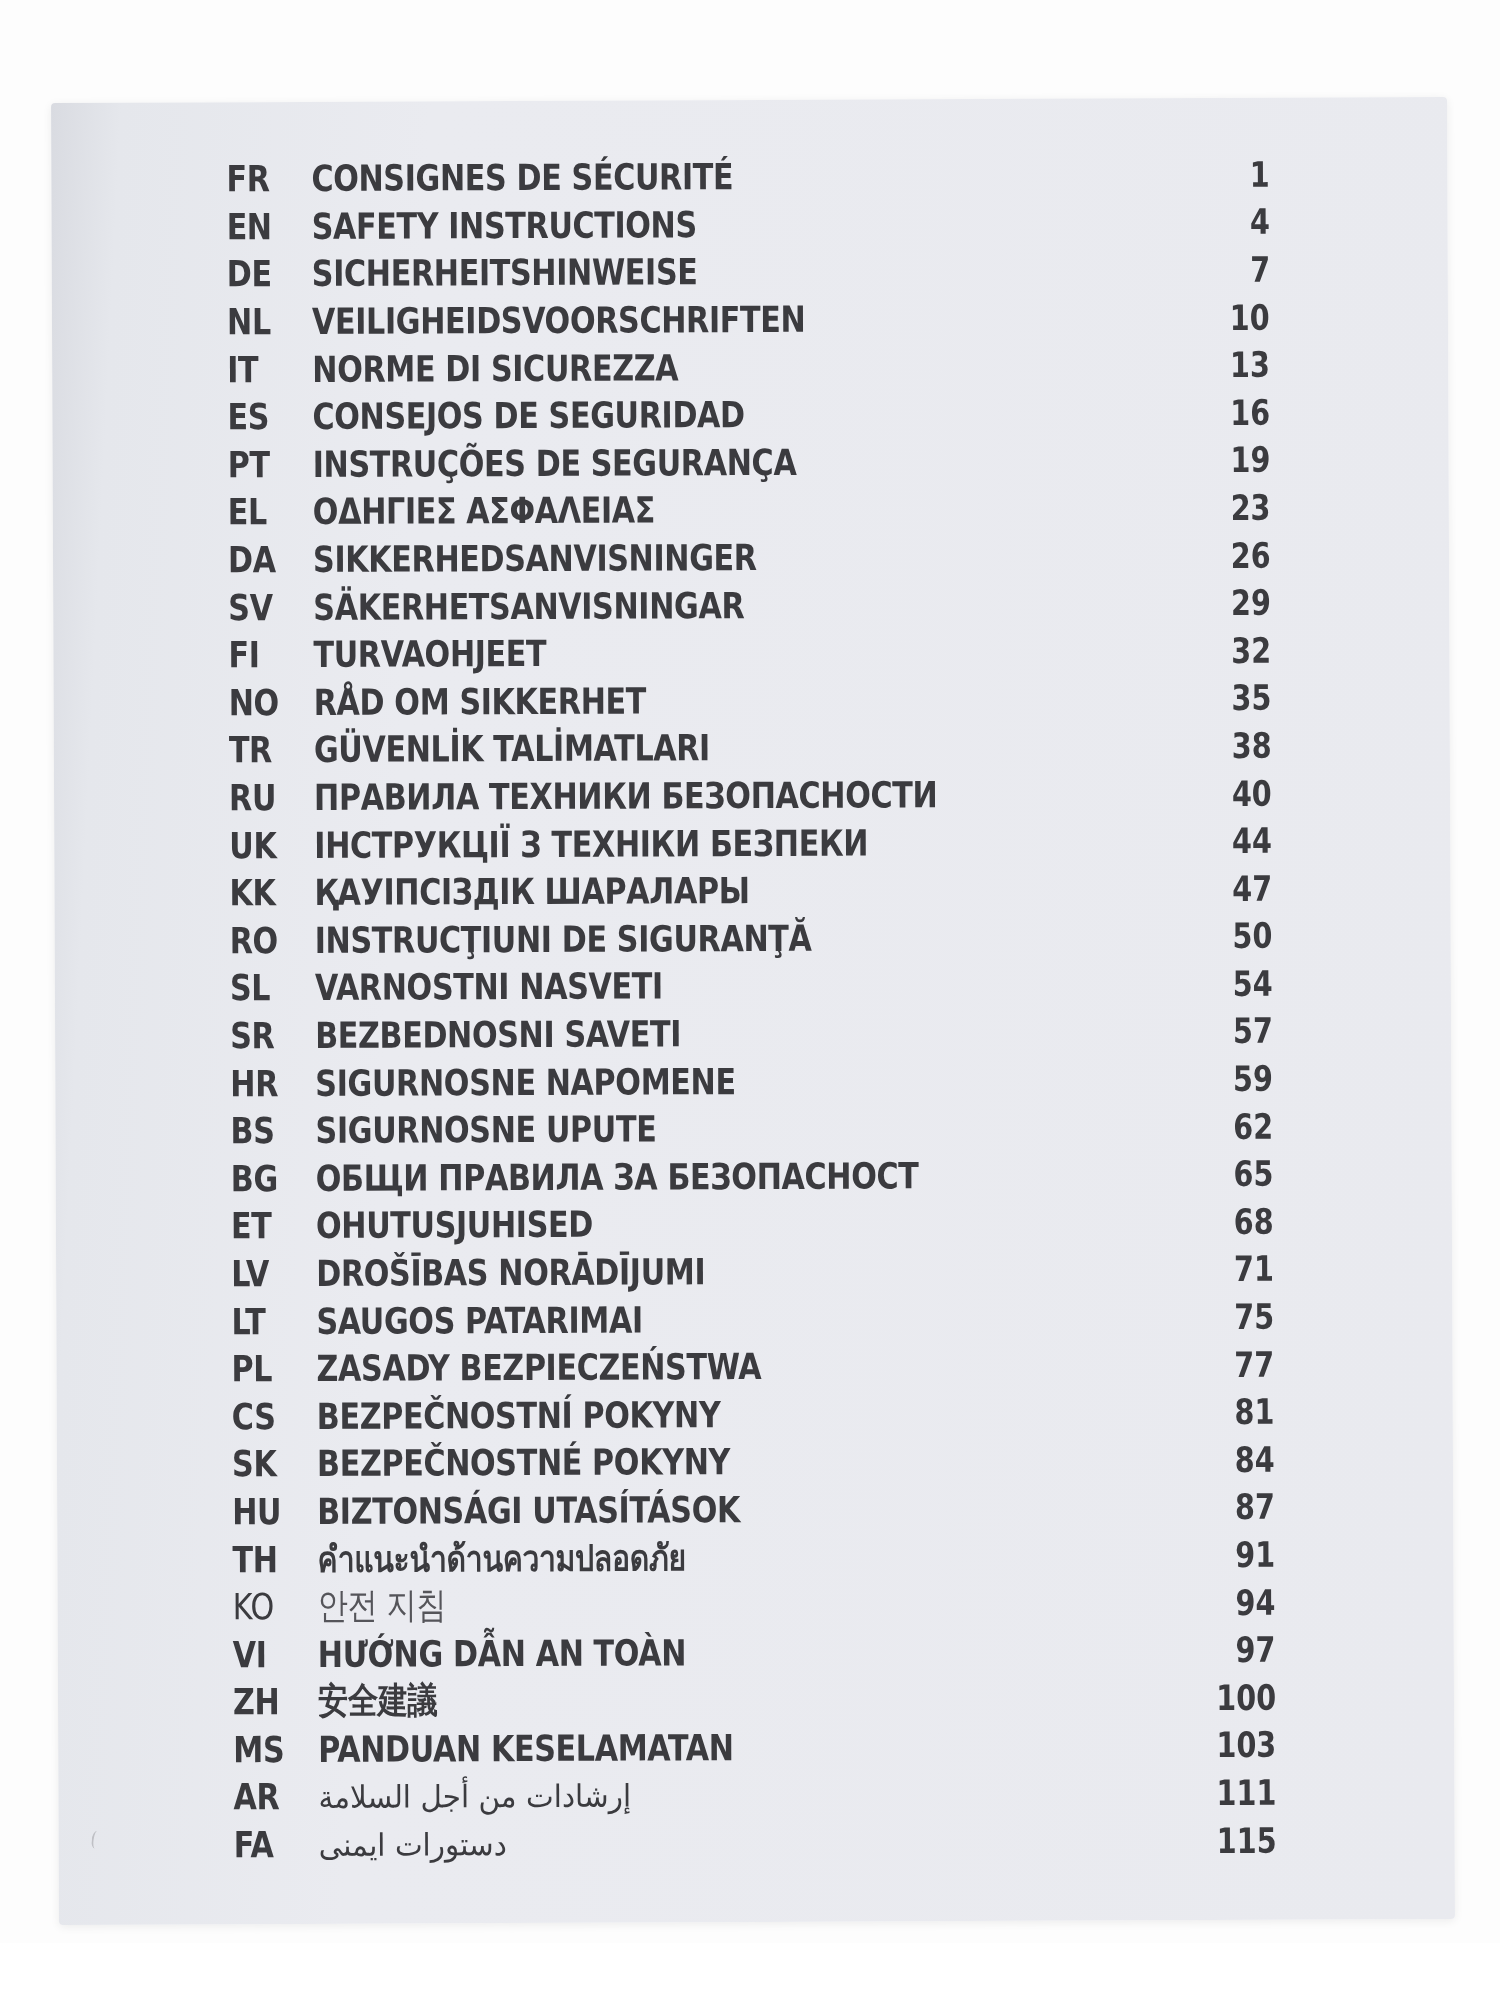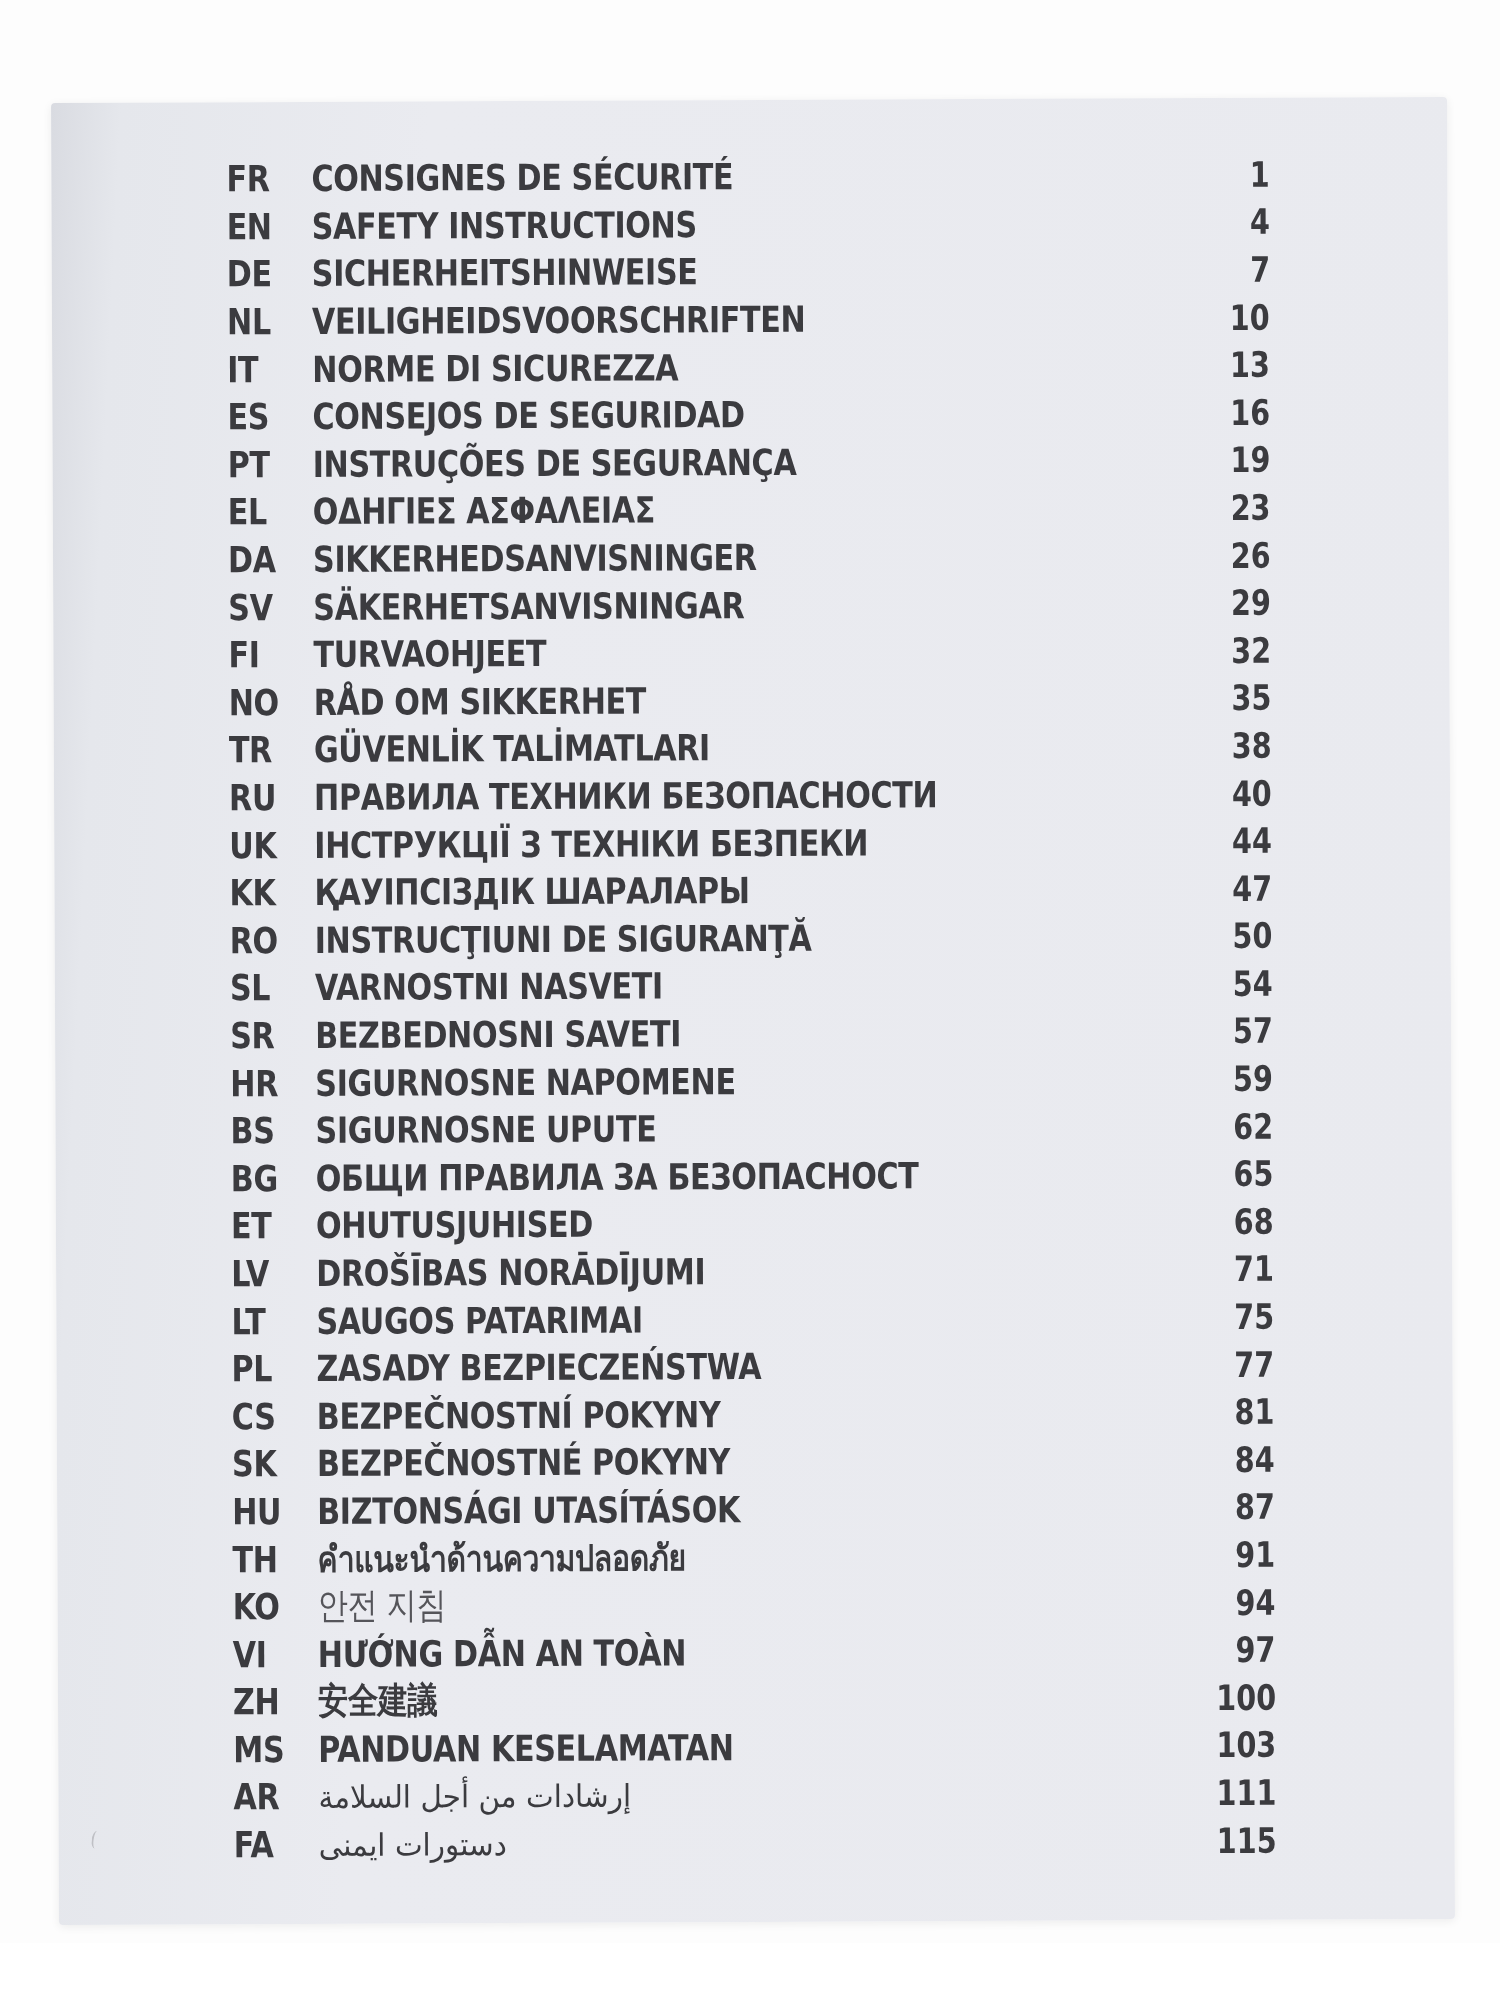--- a/index.html
+++ b/index.html
@@ -54,21 +54,21 @@
     white-space:nowrap;
   }
   .num{
     margin-left:auto;
     font-size:35px;
     font-weight:700;
     transform:scaleX(0.82);
     transform-origin:right center;
   }
   .row.regular .title{font-weight:400;color:#55555a;}
-  .row.regular .code{font-weight:700;}
+  .row.regular .code{font-weight:400;}
   .row.arabic .title{font-size:31px;font-weight:400;}
   .row.arabic .title .cx{direction:rtl;transform:scaleX(0.95);}
   .crease{
     position:absolute;
     left:33px;top:1728px;
     width:7px;height:18px;
     border-left:2px solid #b6b7bc;
     border-radius:50% 0 0 50%;
     transform:rotate(8deg);
     opacity:0.8;

